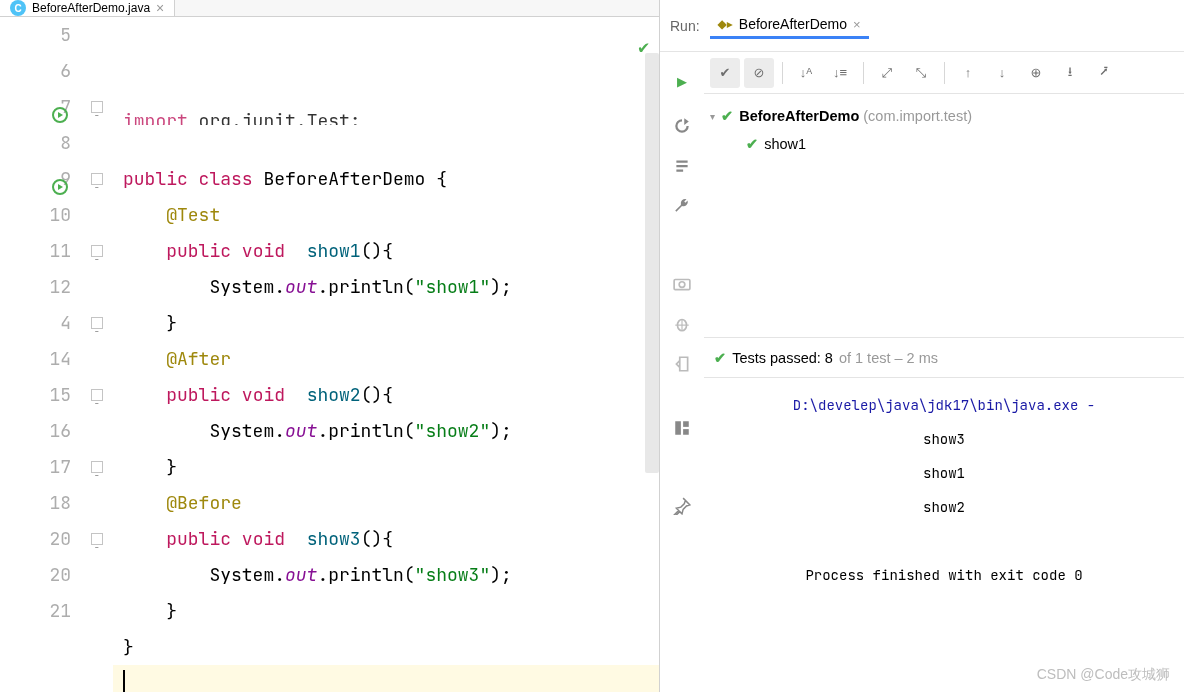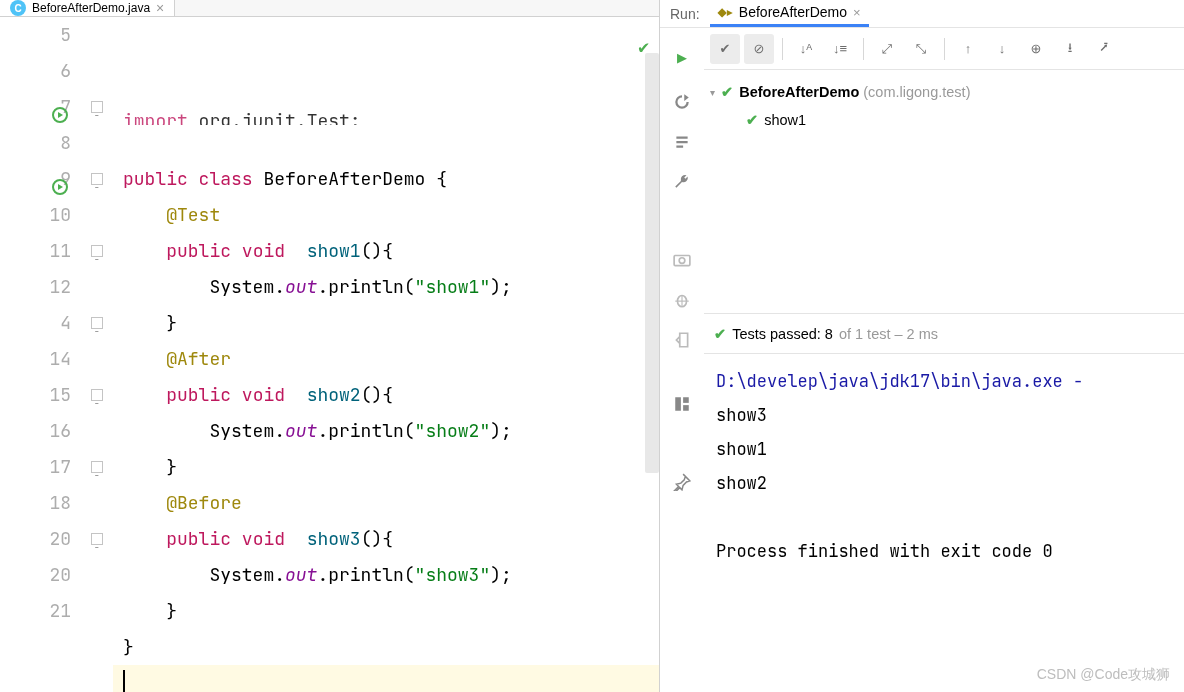--- a/index.html
+++ b/index.html
@@ -27,21 +27,21 @@
 .str { color:#067d17; }
 .mtd { color:#00627a; }
 .fld-it { color:#871094; font-style:italic; }
 .cls { color:#000; }
 .check-icon { position:absolute; right:10px; top:12px; color:#4caf50; font-size:18px; }
 .cursor-line { background:#fffae3; }
 .caret { display:inline-block; width:2px; height:24px; background:#000; vertical-align:middle; margin-top:-4px; }
 .scroll-thumb { position:absolute; right:0; top:36px; width:14px; height:420px; background:#e8e8e8; border-radius:2px; }
 
 .run-pane { flex:1; display:flex; flex-direction:column; }
-.run-header { height:28px; display:flex; align-items:center; padding:0 10px; gap:10px; border-bottom:1px solid #e4e4e4; }
+.run-header { height:52px; display:flex; align-items:center; padding:0 10px; gap:10px; border-bottom:1px solid #e4e4e4; }
 .run-label { color:#666; font-size:14px; }
 .run-tab { display:flex; align-items:center; gap:6px; padding:4px 8px; border-bottom:3px solid #3b82f6; }
 .run-tab-icon { color:#9e880d; font-size:12px; }
 .run-tab-name { font-size:14px; }
 .run-tab-close { color:#999; }
 .run-body { flex:1; display:flex; }
 .run-side { width:44px; display:flex; flex-direction:column; align-items:center; gap:20px; padding-top:14px; color:#888; }
 .side-icon { width:20px; height:20px; display:flex; align-items:center; justify-content:center; cursor:pointer; }
 .run-content { flex:1; display:flex; flex-direction:column; }
 .run-toolbar { height:42px; display:flex; align-items:center; gap:4px; padding:0 6px; border-bottom:1px solid #e4e4e4; }
@@ -52,21 +52,21 @@
 .test-tree { padding:8px 6px; font-size:14.5px; border-bottom:1px solid #e4e4e4; flex:0 0 auto; height:244px; }
 .tree-row { display:flex; align-items:center; gap:6px; height:28px; }
 .tree-child { padding-left:36px; }
 .chev { color:#999; font-size:10px; }
 .pass-icon { color:#4caf50; font-weight:bold; }
 .tree-name { font-weight:600; }
 .tree-pkg { color:#999; font-weight:normal; }
 .test-status { height:40px; display:flex; align-items:center; padding:0 10px; gap:6px; border-bottom:1px solid #e4e4e4; font-size:14.5px; }
 .status-pass { color:#000; }
 .status-dim { color:#999; }
-.console { flex:1; padding:10px 12px; font-family:"JetBrains Mono","Consolas",monospace; font-size:17px; line-height:34px; white-space:pre; overflow:hidden; }
+.console { flex:1; padding:10px 12px; font-family:"JetBrains Mono","Consolas",monospace; font-size:14px; line-height:34px; white-space:pre; overflow:hidden;text-align:center; }
 .console .path { color:#1a1aa6; }
 .watermark { position:absolute; right:14px; bottom:8px; color:#bdbdbd; font-size:14px; }
 </style>
 </head>
 <body>
 
 <div class="main">
 
   <div class="editor-pane">
     <div class="tab-bar">
@@ -218,21 +218,21 @@
           <span class="tb-btn">↑</span>
           <span class="tb-btn">↓</span>
           <span class="tb-btn">⊕</span>
           <span class="tb-btn">⭳</span>
           <span class="tb-btn">⭷</span>
         </div>
         <div class="test-tree">
           <div class="tree-row">
             <span class="chev">▾</span>
             <span class="pass-icon">✔</span>
-            <span class="tree-name"><span>BeforeAfterDemo</span> <span class="tree-pkg">(com.ligong.test)</span></span>
+            <span class="tree-name"><span>BeforeAfterDemo</span> <span class="tree-pkg">(com.import.test)</span></span>
           </div>
           <div class="tree-row tree-child">
             <span class="pass-icon">✔</span>
             <span>show1</span>
           </div>
         </div>
         <div class="test-status">
           <span class="pass-icon">✔</span>
           <span class="status-pass">Tests passed: 8</span>
           <span class="status-dim"> of 1 test – 2 ms</span>

